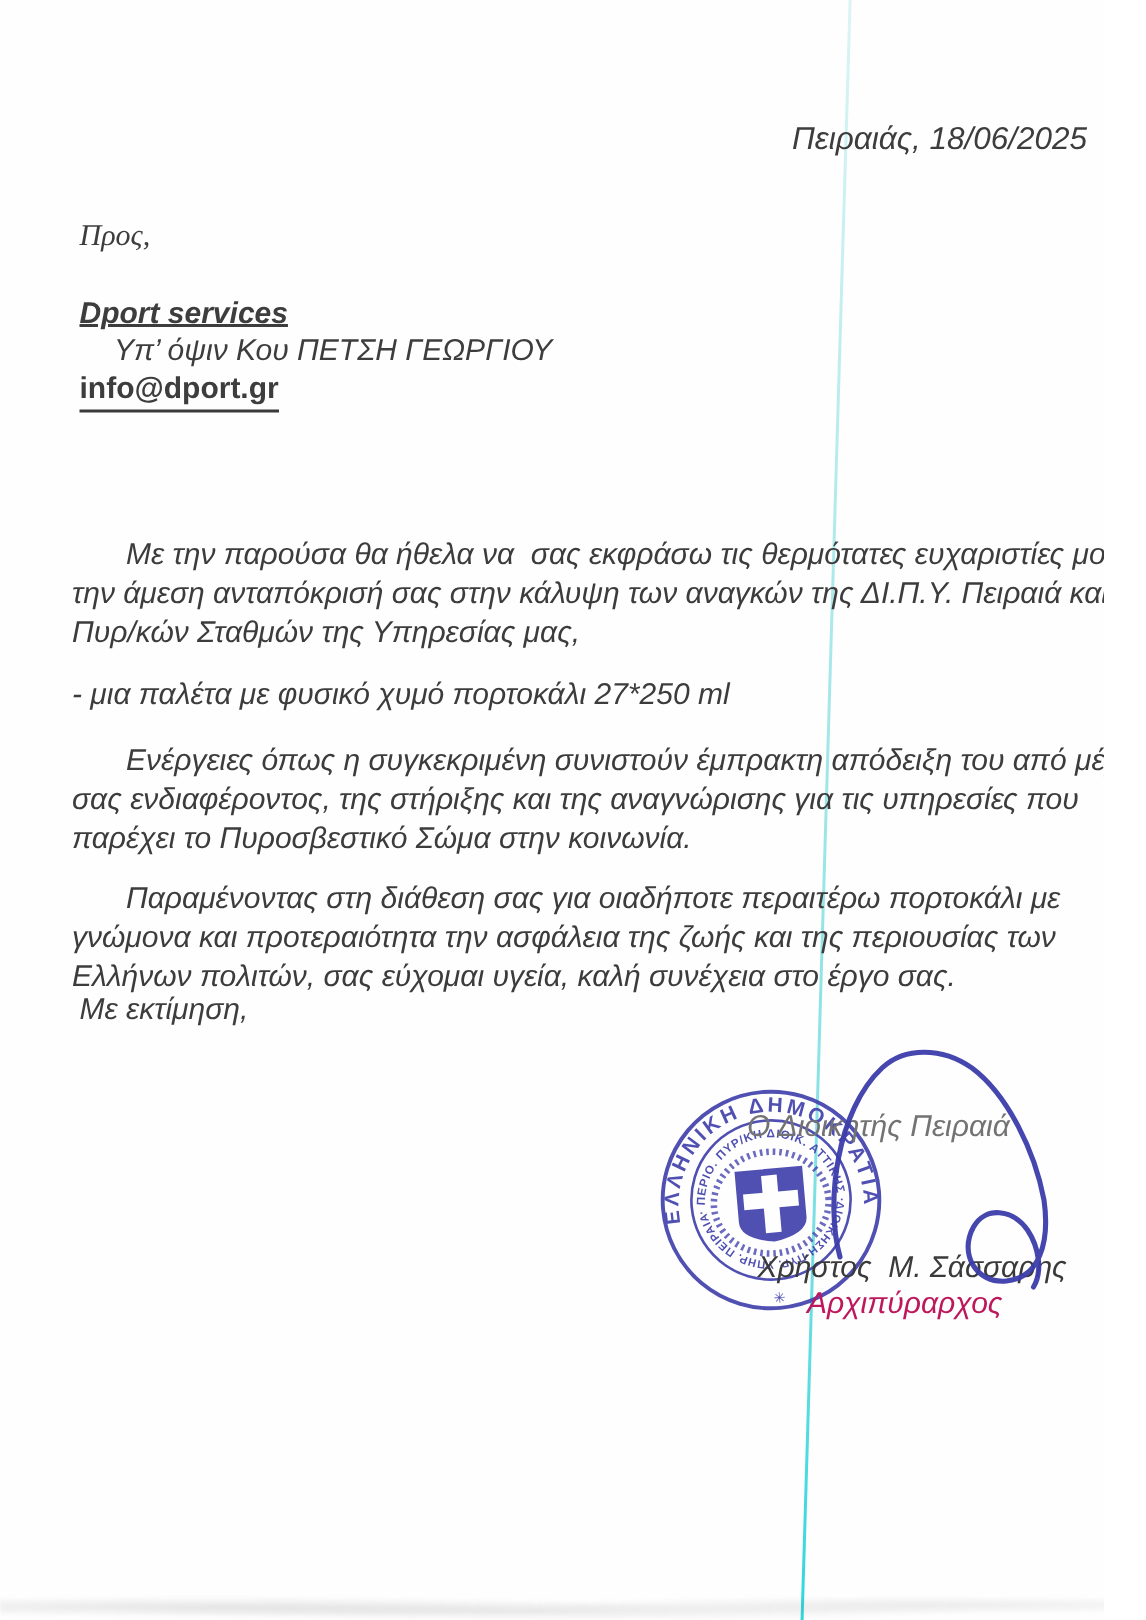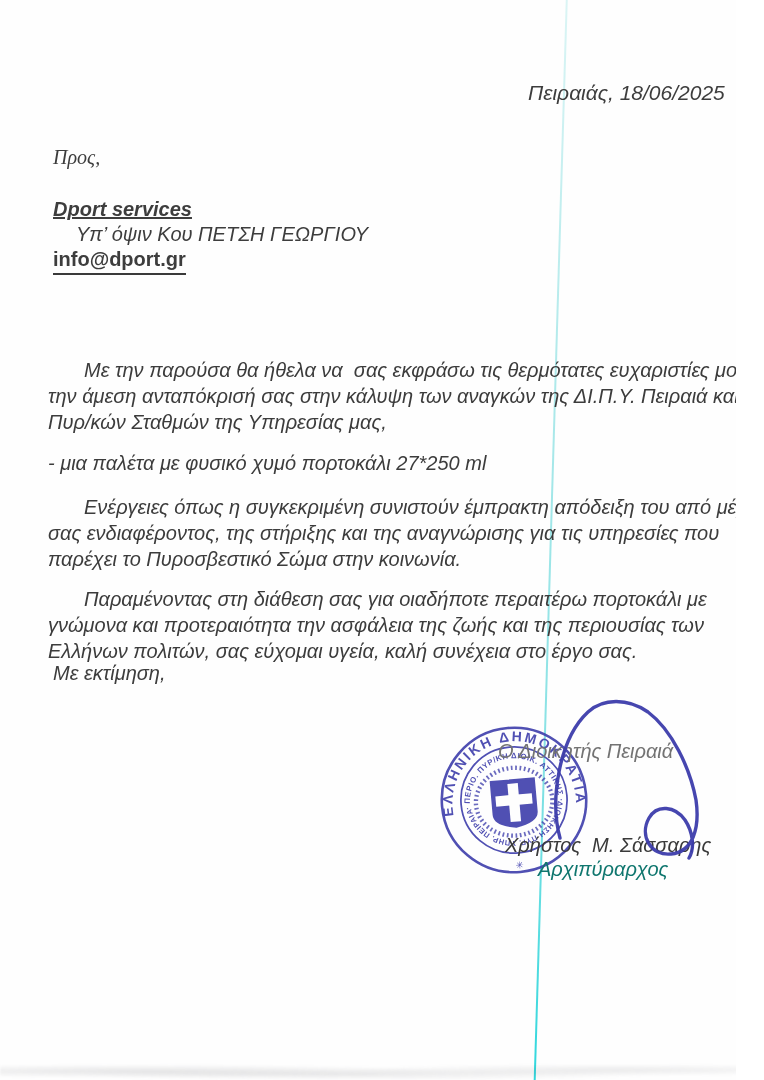--- a/index.html
+++ b/index.html
@@ -40,21 +40,21 @@
     position:absolute;left:0;top:1058px;width:764px;height:22px;
     background:
       radial-gradient(60% 45% at 18% 60%, rgba(120,120,125,0.18), rgba(120,120,125,0) 70%),
       radial-gradient(55% 40% at 48% 75%, rgba(130,130,135,0.15), rgba(130,130,135,0) 70%),
       radial-gradient(50% 40% at 80% 55%, rgba(120,120,125,0.14), rgba(120,120,125,0) 70%);
     filter:blur(1px);
   }
   .stamp-box{position:absolute;left:427px;top:713px;width:174px;height:174px;transform:rotate(-5deg);opacity:0.92;}
   .sig-title{left:498px;top:738px;color:#737373;}
   .sig-name{left:505px;top:832px;color:#3a3a3a;}
-  .sig-rank{left:538px;top:856px;color:#0f766e;}
+  .sig-rank{left:538px;top:856px;color:#be185d;}
   .sig-box{position:absolute;left:530px;top:692px;width:190px;height:180px;}
 </style>
 </head>
 <body>
 
 <div class="page">
 
   <div class="scan-line"></div>
   <div class="scan-smudge"></div>
 

